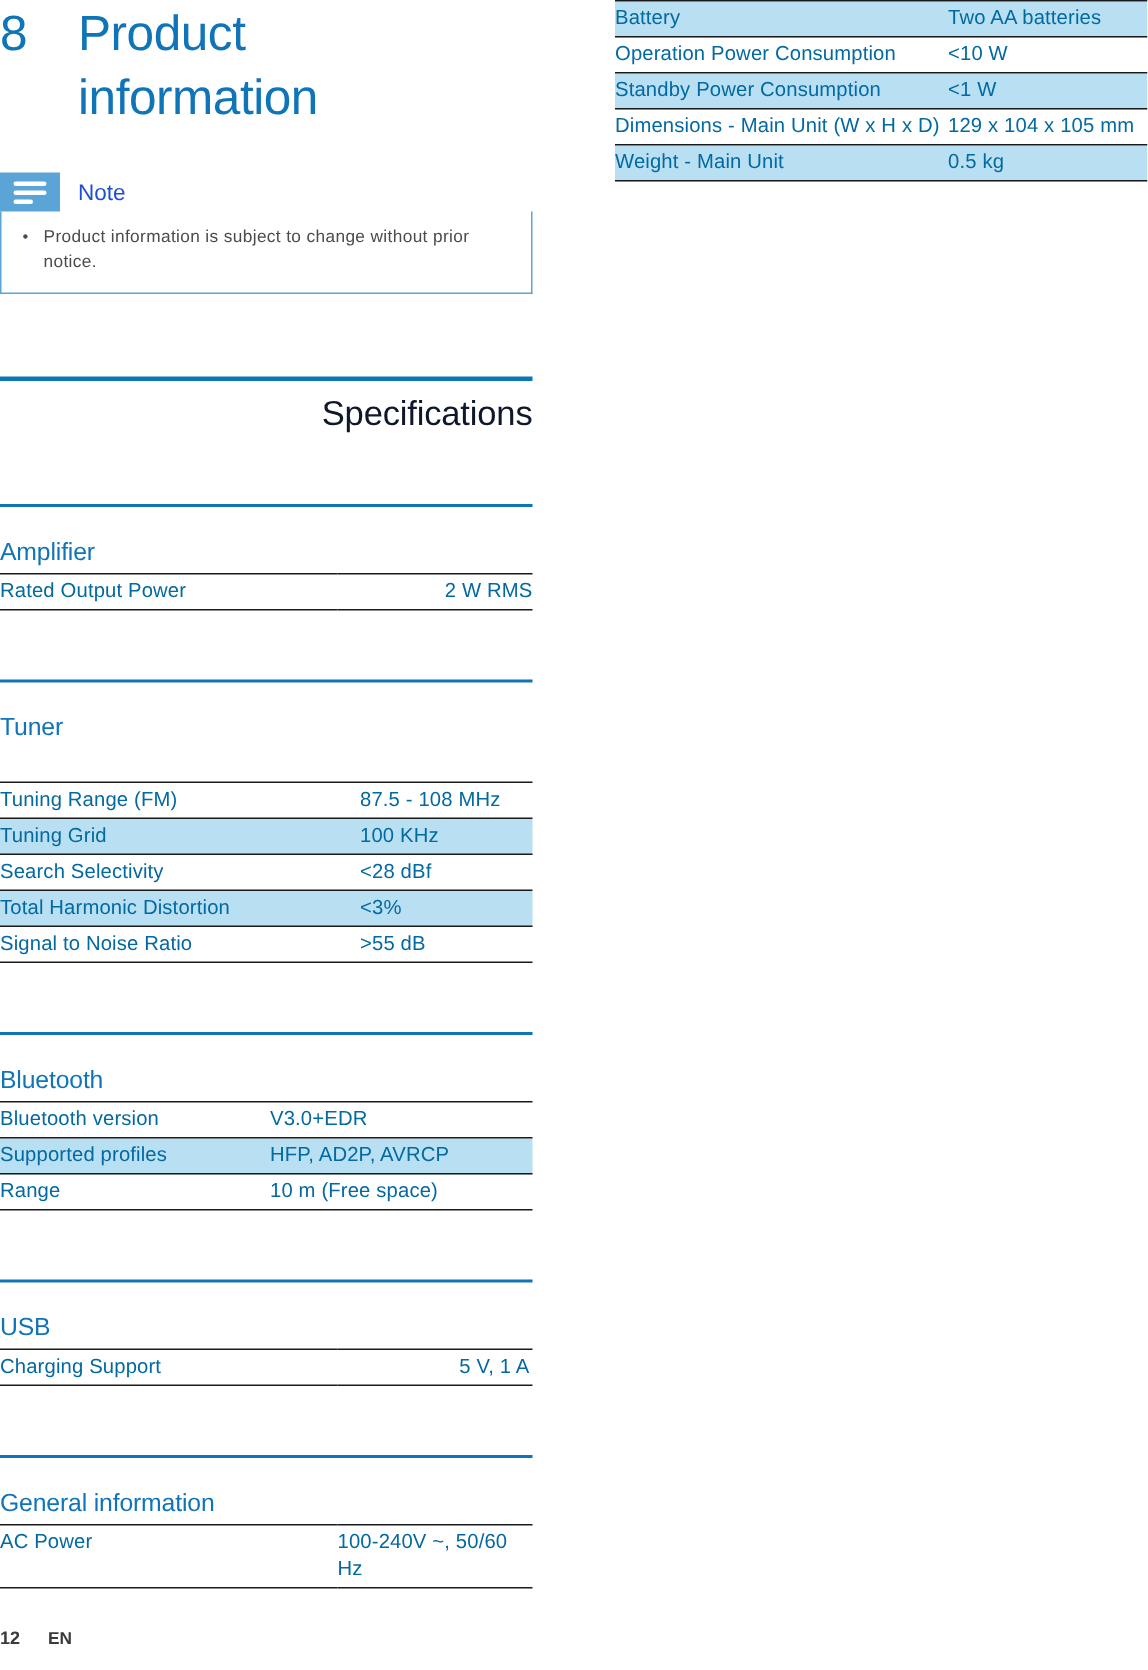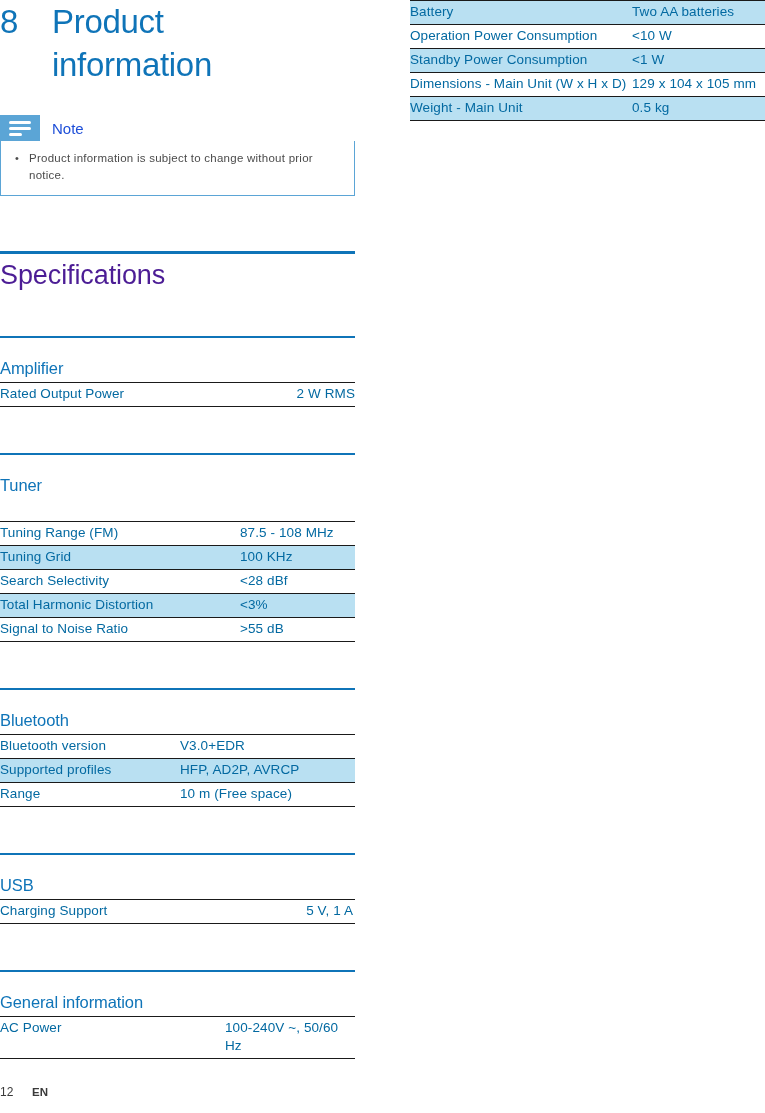--- a/index.html
+++ b/index.html
@@ -116,25 +116,26 @@
   }
 
   
   .spec-rule {
     width: 355px;
     height: 3px;
     background: #0f74b8;
     margin-top: 55px;
   }
   .spec-title {
-    color: #4c1d95;
-    font-size: 27px;
+    color: #0f172a;
+    font-size: 23px;
     line-height: 30px;
     padding-top: 6px;
     letter-spacing: -0.1px;
+    text-align: right;
   }
 
   
   .subsec {
     width: 355px;
   }
   .subsec-rule {
     width: 355px;
     height: 2px;
     background: #0f74b8;
@@ -192,21 +193,21 @@
   
   .footer {
     position: absolute;
     left: 0px;
     top: 1085px;
     display: flex;
     align-items: baseline;
     font-size: 12px;
     color: #3a3a3a;
   }
-  .footer .pg { width: 32px; }
+  .footer .pg { width: 32px; font-weight: bold; }
   .footer .lang { font-weight: bold; font-size: 11.5px; }
 </style>
 </head>
 <body>
 
 <div id="page">
 
   <div class="col-left">
 
     <div class="chapter">

